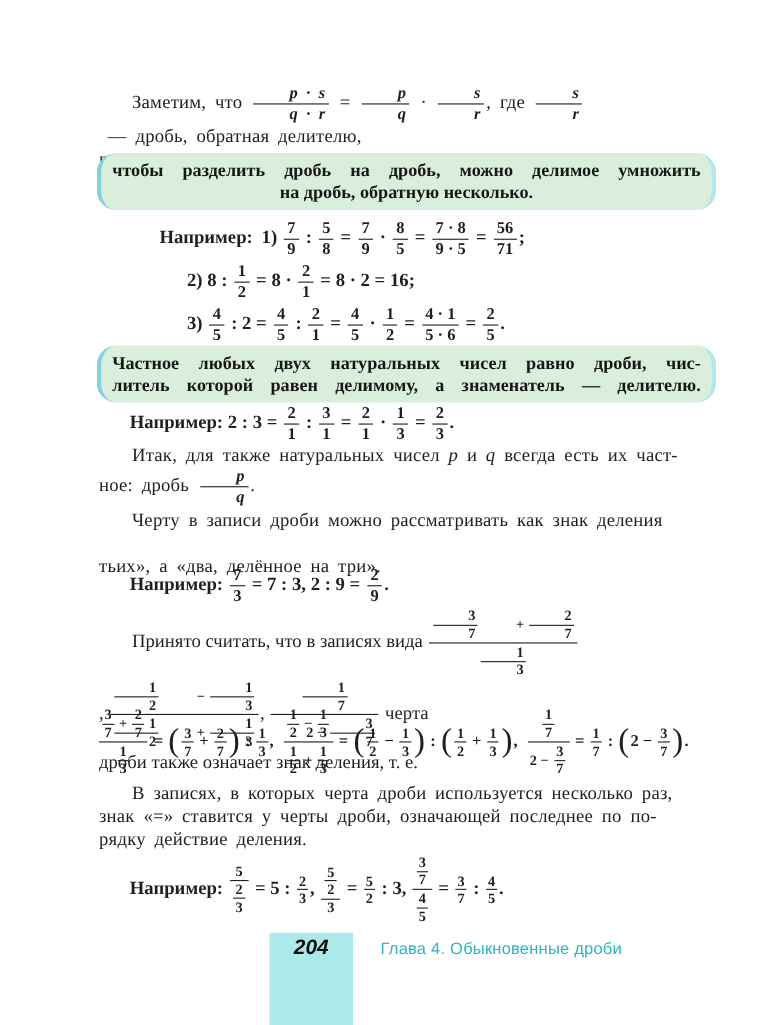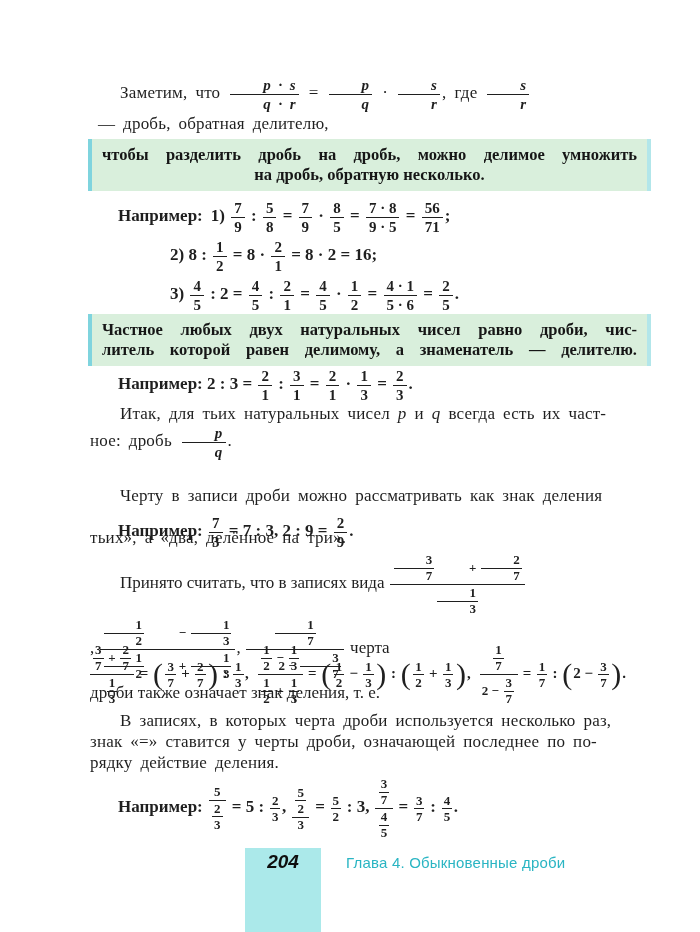--- a/index.html
+++ b/index.html
@@ -33,27 +33,27 @@
   .cmpd .frac { font-size:13px; margin:0 1.5px; }
   .cmpd .num, .cmpd .den { line-height:14px; padding:0.5px 2px; }
   .fline { font-size:15px; line-height:19px; white-space:nowrap; }
 
   
   .rulebox {
     position:absolute; left:88px; width:563px;
     background:var(--rule-box-bg,#d9efdc);
     border-left:4px solid var(--rule-box-border-left,#7fd4de);
     border-right:4px solid var(--rule-box-border-right,#b2e6ea);
-    padding:6px 10px; font-weight:700; font-size:16.5px; line-height:20px; color:#161616;
+    padding:6px 10px; font-weight:700; font-size:16.5px; line-height:20px; color:#161616;border-radius:18px;
   }
   .jline { text-align:justify; text-align-last:justify; }
   .cline { text-align:center; }
 
   
-  .exrow { margin-bottom:2px; font-weight:700; }
+  .exrow { margin-bottom:2px; font-weight:700;margin-left:27px; }
   .exshift { margin-left:52px; }
   .exlabel { white-space:pre; margin-right:8px; font-weight:700; }
 
   
   .strip { position:absolute; left:245px; top:848px; width:76px; height:98px;
     background:var(--footer-strip,#abe9ea);font-style:italic; }
   .pagenum { text-align:center; padding-top:3px;
     font-family:"Liberation Sans",sans-serif; font-weight:700; font-size:19px; color:#0e0e0e; }
   .chapter { position:absolute; left:346px; top:854px;
     font-family:"Liberation Sans",sans-serif; font-weight:400; font-size:15px;
@@ -151,26 +151,26 @@
         <span class="num">2</span>
         <span class="den">1</span>
       </span><span class="t"> · </span><span class="frac">
         <span class="num">1</span>
         <span class="den">3</span>
       </span><span class="t"> = </span><span class="frac">
         <span class="num">2</span>
         <span class="den">3</span>
       </span><span class="t">.</span></p>
 
-  <p class="blk indent plain" style="top:404px;line-height:20px"><span class="t">Итак, для тьих натуральных чисел </span><span class="t mvar">p</span><span class="t"> и </span><span class="t mvar">q</span><span class="t"> всегда есть их част-</span><br><span class="t">ное: дробь </span><span class="frac mvar">
+  <p class="blk indent plain" style="top:404px;line-height:20px"><span class="t">Итак, для также натуральных чисел </span><span class="t mvar">p</span><span class="t"> и </span><span class="t mvar">q</span><span class="t"> всегда есть их част-</span><br><span class="t">ное: дробь </span><span class="frac mvar">
         <span class="num">p</span>
         <span class="den">q</span>
       </span><span class="t">.</span></p>
 
-  <p class="blk indent plain" style="top:485px"><span class="t">Черту в записи дроби можно рассматривать как знак деления</span><br><br><span class="t">тьих», а «два, делённое на три».</span></p>
+  <p class="blk indent plain" style="top:462px"><span class="t">Черту в записи дроби можно рассматривать как знак деления</span><br><br><span class="t">тьих», а «два, делённое на три».</span></p>
 
   <p class="blk exlead bold" style="top:514px"><span class="t">Например: </span><span class="frac">
         <span class="num">7</span>
         <span class="den">3</span>
       </span><span class="t"> = 7 : 3, 2 : 9 = </span><span class="frac">
         <span class="num">2</span>
         <span class="den">9</span>
       </span><span class="t">.</span></p>
 
   <p class="blk indent cmpd" style="top:552px"><span class="t">Принято считать, что в записях вида </span><span class="frac">

